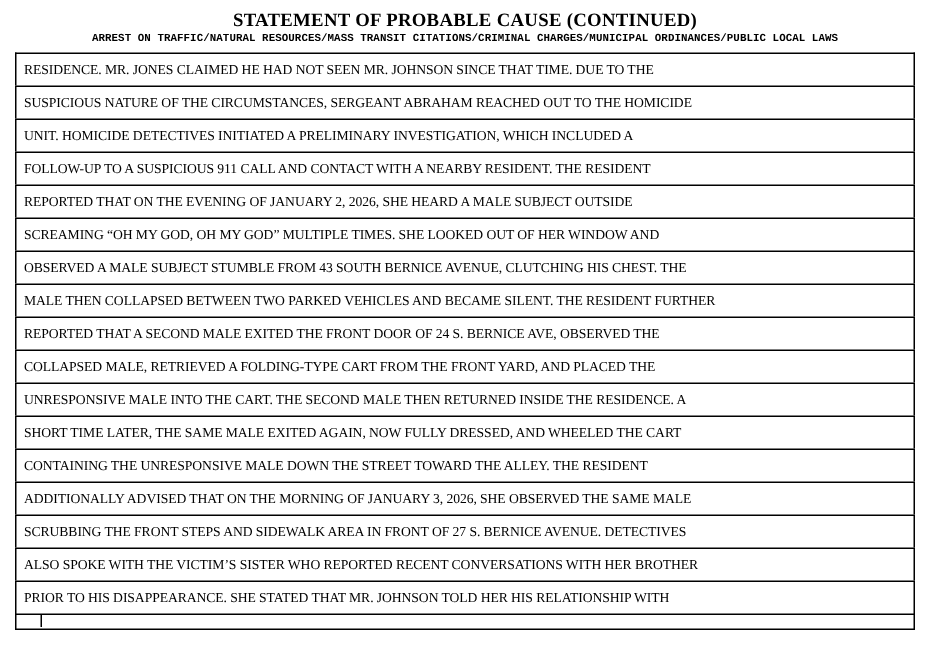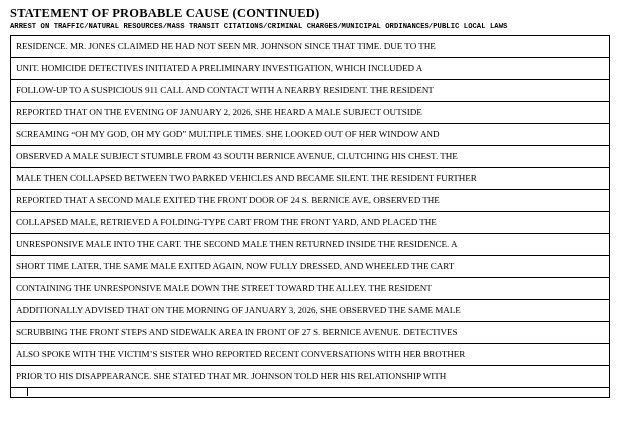--- a/index.html
+++ b/index.html
@@ -15,21 +15,21 @@
     overflow: hidden;
   }
   .page {
     position: relative;
     width: 620px;
     height: 443px;
     box-sizing: border-box;
     padding: 6px 10px 0 10px;
   }
   .header {
-    text-align: left;
+    text-align: center;
     margin-bottom: 4px;
   }
   .header-title {
     font-family: "Liberation Serif", serif;
     font-weight: bold;
     font-size: 12.5px;
     letter-spacing: 0.2px;
     line-height: 14px;
   }
   .header-sub {
@@ -92,20 +92,23 @@
     <div class="header-title">STATEMENT OF PROBABLE CAUSE (CONTINUED)</div>
     <div class="header-sub">ARREST ON TRAFFIC/NATURAL RESOURCES/MASS TRANSIT CITATIONS/CRIMINAL CHARGES/MUNICIPAL ORDINANCES/PUBLIC LOCAL LAWS</div>
   </div>
 
   <table class="narrative-table">
     <tbody>
       <tr>
           <td>RESIDENCE. MR. JONES CLAIMED HE HAD NOT SEEN MR. JOHNSON SINCE THAT TIME.  DUE TO THE</td>
         </tr>
       <tr>
+          <td>SUSPICIOUS NATURE OF THE CIRCUMSTANCES, SERGEANT ABRAHAM REACHED OUT TO THE HOMICIDE</td>
+        </tr>
+      <tr>
           <td>UNIT. HOMICIDE DETECTIVES INITIATED A PRELIMINARY INVESTIGATION, WHICH INCLUDED A</td>
         </tr>
       <tr>
           <td>FOLLOW-UP TO A SUSPICIOUS 911 CALL AND CONTACT WITH A NEARBY RESIDENT.  THE RESIDENT</td>
         </tr>
       <tr>
           <td>REPORTED THAT ON THE EVENING OF JANUARY 2, 2026, SHE HEARD A MALE SUBJECT OUTSIDE</td>
         </tr>
       <tr>
           <td>SCREAMING “OH MY GOD, OH MY GOD” MULTIPLE TIMES. SHE LOOKED OUT OF HER WINDOW AND</td>

